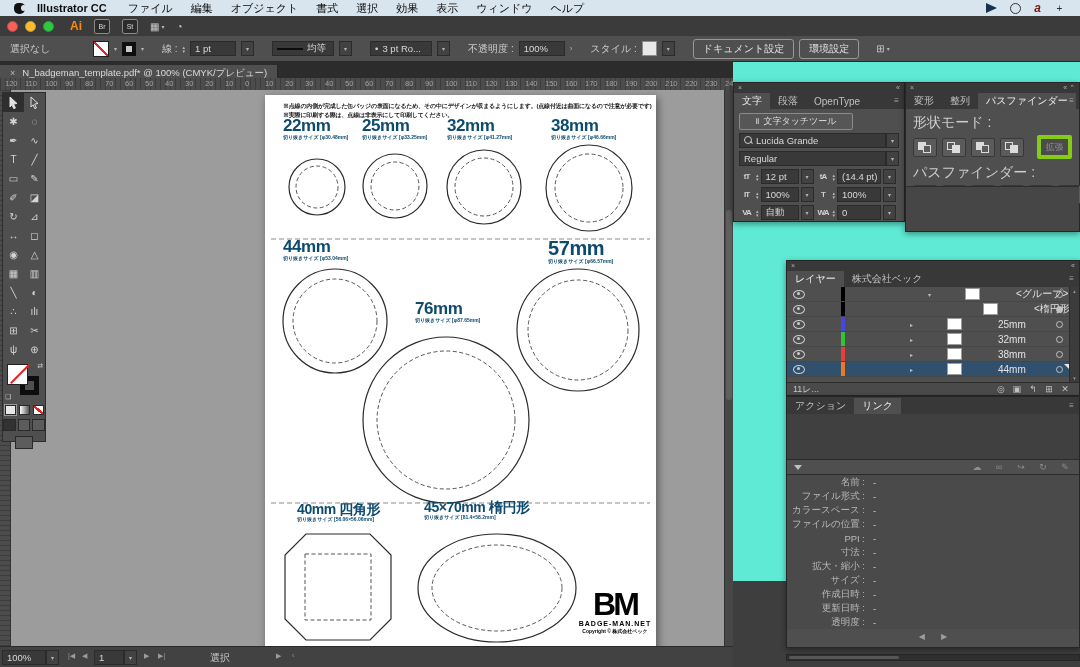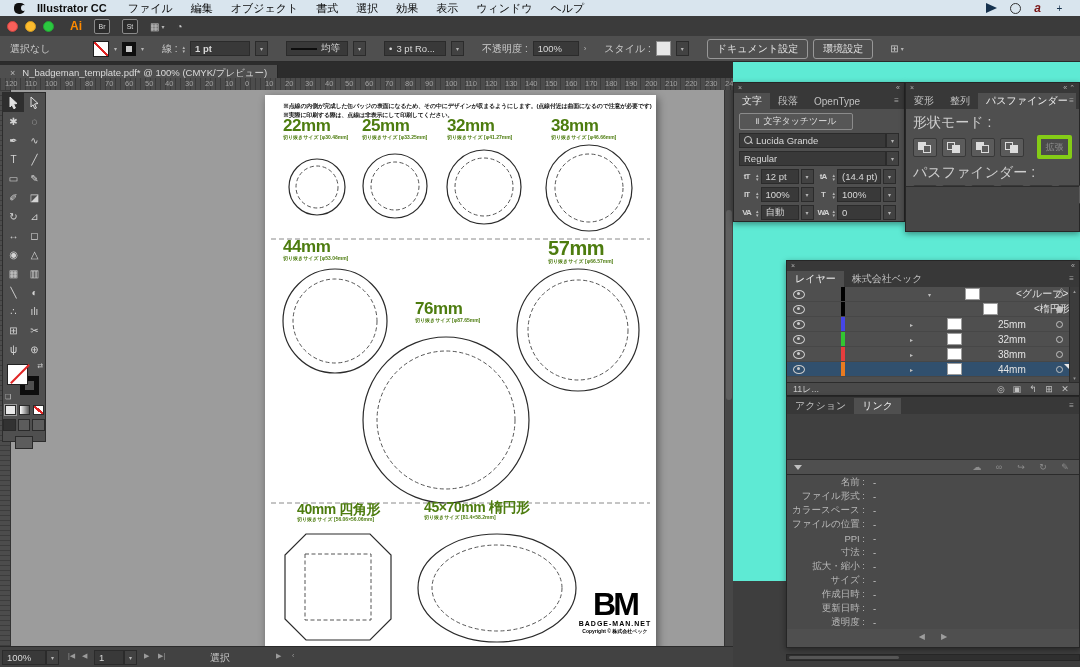--- a/index.html
+++ b/index.html
@@ -60,21 +60,21 @@
           background-image:repeating-linear-gradient(to bottom,#3c3c3c 0 1px,transparent 1px 5px);z-index:1;}
 
   
   .canvas{position:absolute;left:0;top:90px;width:733px;height:556px;background:#9c9c9c;overflow:hidden;}
   .vscroll{position:absolute;right:0;top:0;width:8px;height:556px;background:#474747;border-left:1px solid #333;}
   .vscroll .thumb{position:absolute;left:1px;top:120px;width:6px;height:190px;background:#5f5f5f;border-radius:3px;}
   .page{position:absolute;left:265px;top:5px;width:391px;height:560px;background:#ffffff;
         box-shadow:2px 3px 8px rgba(0,0,0,0.45);}
   #art-svg{position:absolute;left:0;top:0;width:100%;height:100%;}
   .note{position:absolute;font-size:6px;font-weight:600;color:#141414;white-space:nowrap;letter-spacing:-0.2px;}
-  .badge-label{position:absolute;color:#4d7c0f;line-height:1;white-space:nowrap;}
+  .badge-label{position:absolute;color:#0c4a6e;line-height:1;white-space:nowrap;}
   .badge-label .bl{font-weight:800;letter-spacing:-0.4px;display:block;}
   .badge-label .bs{display:block;font-size:5px;font-weight:700;margin-top:1px;}
   .bm-logo{position:absolute;left:312px;top:494px;width:76px;text-align:center;color:#000;}
   .bm-logo .mark{font-size:32px;font-weight:900;letter-spacing:-3px;line-height:30px;}
   .bm-logo .site{font-size:7px;font-weight:800;letter-spacing:1px;line-height:9px;}
   .bm-logo .cpy{font-size:5px;font-weight:600;line-height:7px;}
 
   
   .toolbar{position:absolute;left:2px;top:92px;width:44px;height:350px;background:#4f4f4f;
            border:1px solid #2d2d2d;z-index:3;box-sizing:border-box;}
@@ -217,21 +217,21 @@
     <span class="swatch-none"></span>
       <span class="ddv">▾</span>
     <span class="swatch-stroke"></span>
       <span class="ddv">▾</span>
     <span class="cgap"></span>
     <span>線 :</span>
     <span class="stepper">
         <span>▴</span>
         <span>▾</span>
       </span>
-    <span class="well" style="width:60px;font-weight:bold;">1 pt</span>
+    <span class="well" style="width:46px;">1 pt</span>
     <span class="dd">▾</span>
     <span class="cgap"></span>
     <span class="well" style="width:62px;">
         <span class="profile-line"></span>
         <span>均等</span>
       </span>
     <span class="dd">▾</span>
     <span class="cgap"></span>
     <span class="well" style="width:62px;">
         <span style="margin-right:4px;">•</span>

